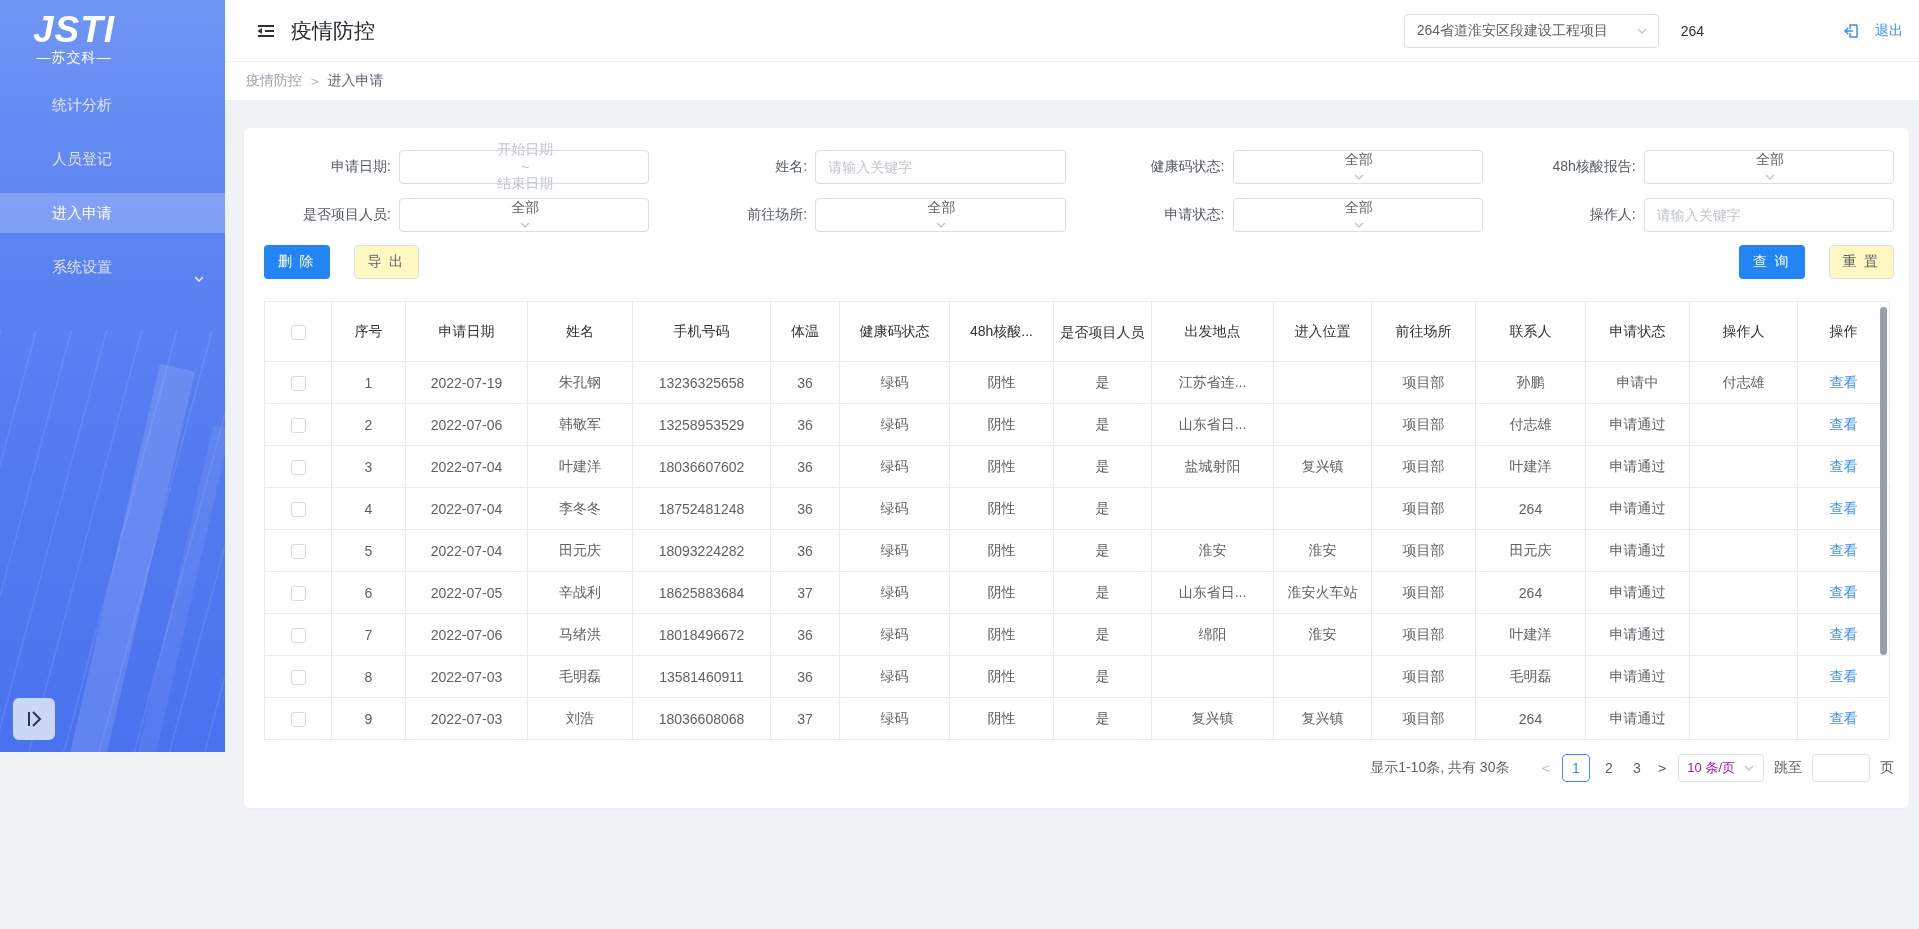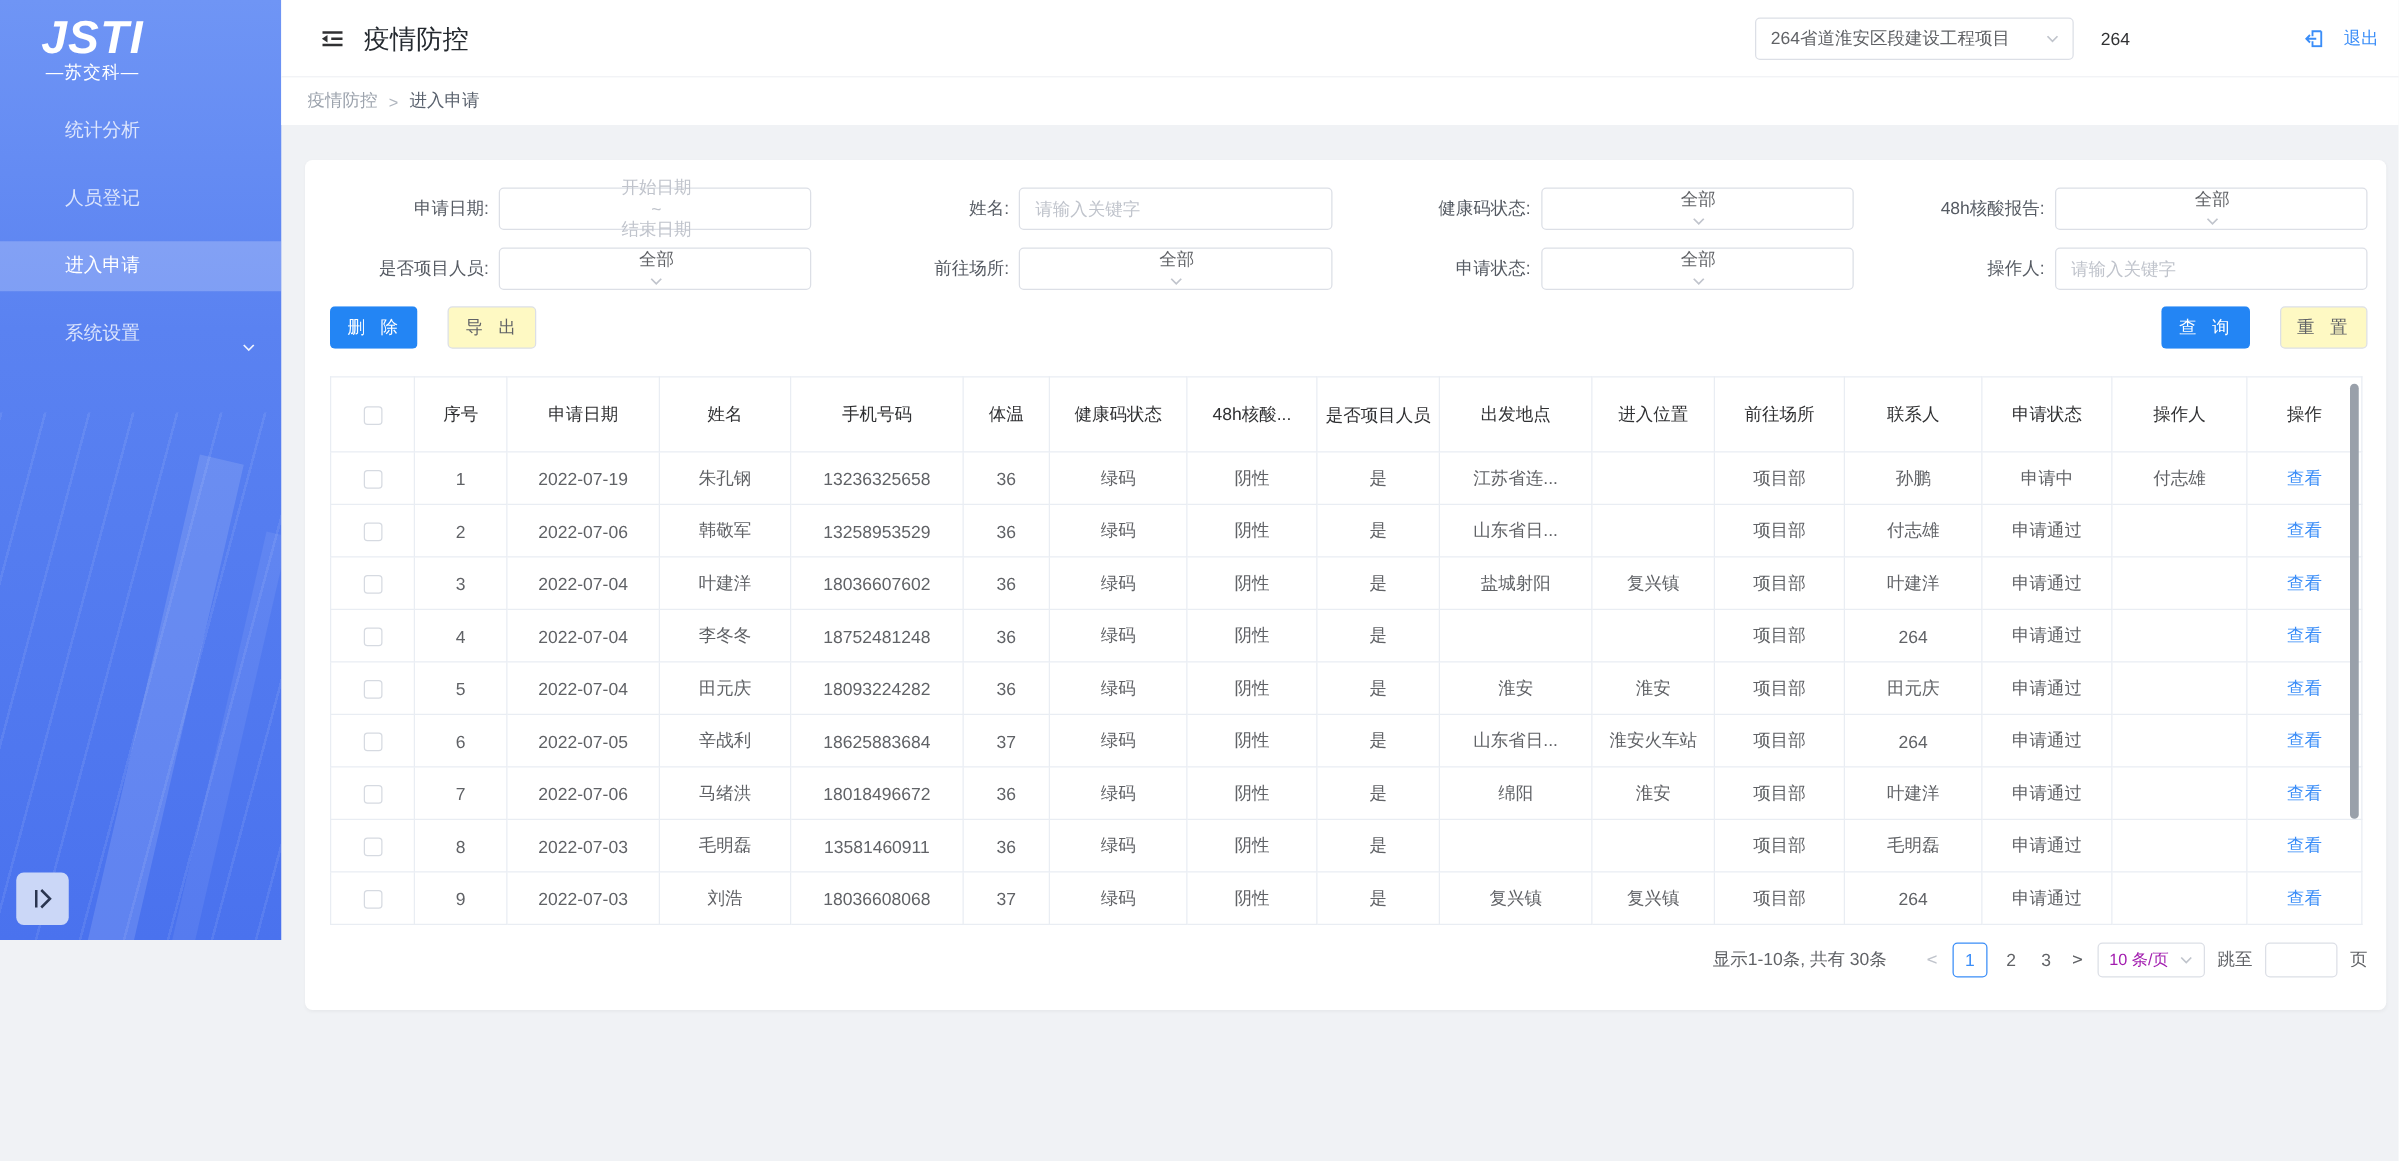--- a/index.html
+++ b/index.html
@@ -61,21 +61,21 @@
     font-family:"Liberation Sans","DejaVu Sans",sans-serif; }
   input::placeholder { color:#c0c4cc; }
   .daterange { justify-content:center; gap:0; }
   .daterange .ph { flex:1; text-align:center; color:#c0c4cc; }
   .daterange .tilde { color:#c0c4cc; padding:0 4px; }
 
   
   .action-row { display:flex; align-items:center; margin-top:13px; }
   .btn { height:34px; padding:0 13px; border-radius:4px; font-size:14px; letter-spacing:2px;
     cursor:pointer; border:1px solid transparent;
-    font-family:Liberation Mono, monospace; }
+    font-family:Liberation Serif, serif; }
   .btn.primary { background:#2385f4; color:#fff; }
   .btn.plain { background:#fef9c3; border-color:#dcdfe6; color:#606266; }
   .btn + .btn { margin-left:24px; }
   .spacer { margin-left:auto; }
 
   
   .table-wrap { position:relative; margin-top:22px; width:1625px; }
   table { width:1625px; border-collapse:collapse; table-layout:fixed; }
   th,td { border:1px solid #e9edf3; text-align:center; font-weight:400;
     overflow:hidden; white-space:nowrap; }

